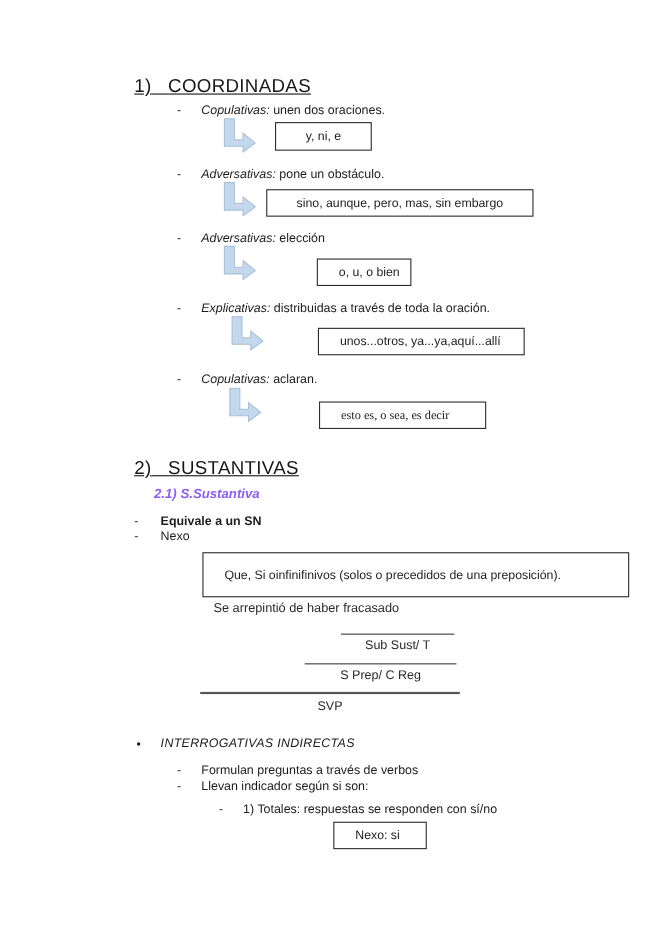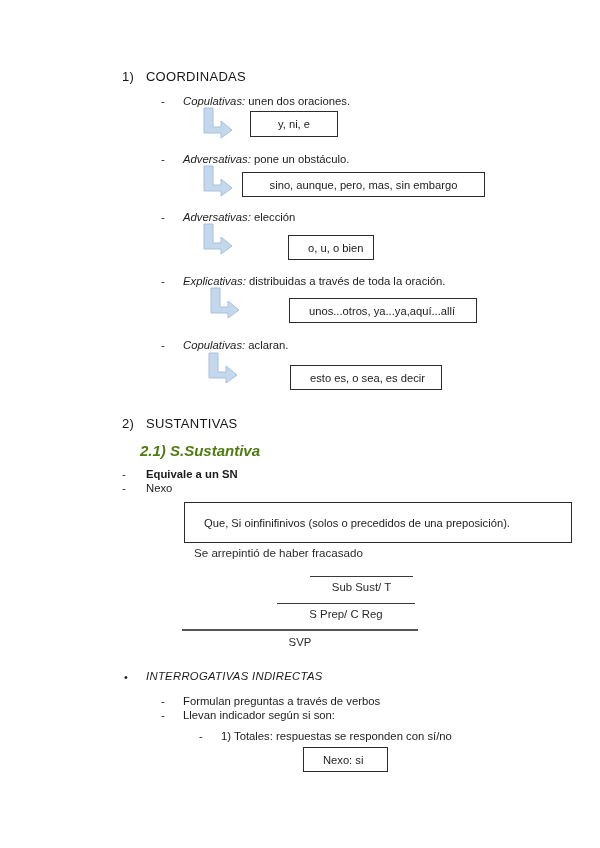--- a/index.html
+++ b/index.html
@@ -18,32 +18,33 @@
 
   .page {
     position: absolute;
     inset: 0;
     background: #ffffff;
   }
 
   
   .h1 {
     position: absolute;
-    font-size: 13px;
+    font-size: 17px;
     font-weight: 400;
     letter-spacing: 0.3px;
     color: #161616;
     white-space: nowrap;
+    text-decoration: underline;
   }
   .h2 {
     position: absolute;
-    font-size: 15px;
+    font-size: 12px;
     font-style: italic;
     font-weight: 700;
-    color: #4d7c0f;
+    color: #8b5cf6;
     white-space: nowrap;
   }
   .row {
     position: absolute;
     font-size: 11.3px;
     color: #1c1c1c;
     white-space: nowrap;
   }
   .row .term {
     font-style: italic;
@@ -166,21 +167,21 @@
 
   <div class="dash" style="left:161px; top:339px;">-</div>
   <div class="row" style="left:183px; top:339px;">
     <span class="term">Copulativas:</span><span> aclaran.</span>
   </div>
   <div class="arrow" style="left:205px; top:352px;">
     <svg width="34" height="32" viewBox="0 0 34 32">
       <path d="M4 1 L13 1 L13 20 L21 20 L21 14 L32 23 L21 31 L21 26 L4 26 Z" fill="#c3d8ec" stroke="#a8c0d8" stroke-width="1"></path>
     </svg>
   </div>
-  <div class="box left" style="left:246px; top:365px; width:152px; height:25px;">esto es, o sea, es decir</div>
+  <div class="box left" style="left:246px; top:365px; width:152px; height:25px;font-family:Liberation Serif, serif;">esto es, o sea, es decir</div>
 
   <div class="h1" style="left:122px; top:416px;">
     <span>2)</span>
     &nbsp;&nbsp;<span>SUSTANTIVAS</span>
   </div>
 
   <div class="h2" style="left:140px; top:442px;">2.1) S.Sustantiva</div>
 
   <div class="dash" style="left:122px; top:468px;">-</div>
   <div class="row" style="left:146px; top:468px;font-weight:bold;">Equivale a un SN</div>

